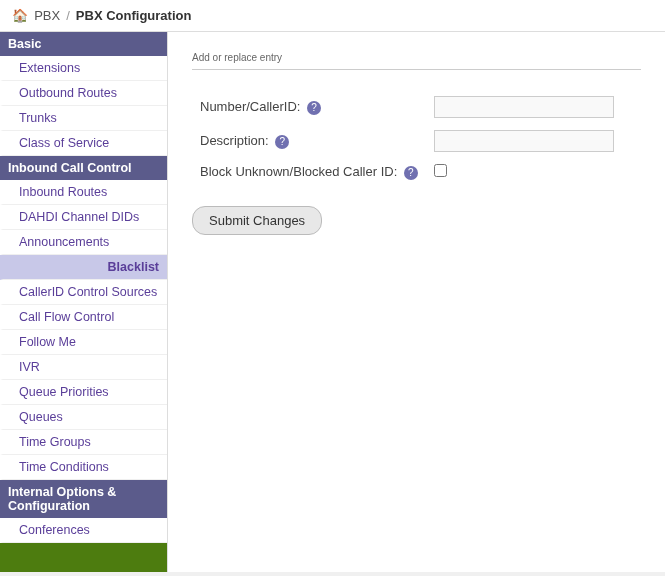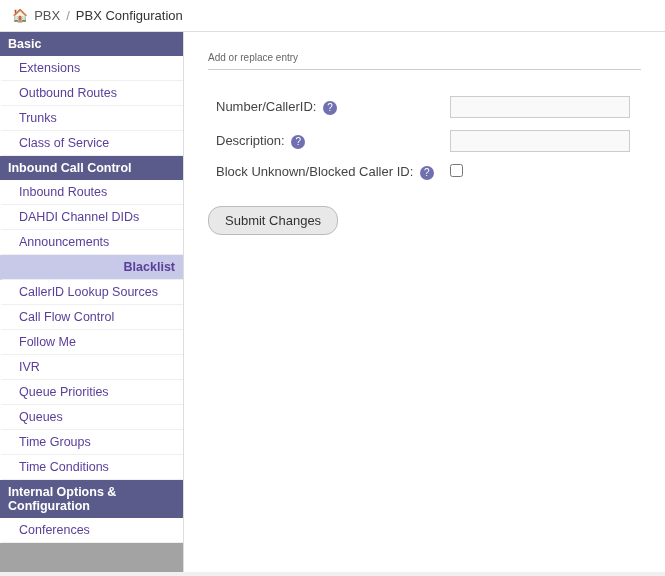--- a/index.html
+++ b/index.html
@@ -9,30 +9,30 @@
       background: #fff;
       border-bottom: 1px solid #ddd;
       padding: 8px 12px;
       display: flex;
       align-items: center;
       gap: 6px;
       font-size: 13px;
     }
     .breadcrumb-separator { color: #999; }
     .breadcrumb-link { color: #555; text-decoration: none; }
-    .breadcrumb-current { font-weight: normal; color: #333; }
+    .breadcrumb-current { font-weight: bold; color: #333; }
 
     .layout {
       display: flex;
       height: calc(576px - 36px);
     }
 
     .sidebar {
-      width: 184px;
-      background: #a3a3a3;
+      width: 168px;
+      background: #4d7c0f;
       border-right: 1px solid #ddd;
       overflow-y: auto;
       flex-shrink: 0;
     }
 
     .sidebar-section-header {
       background: #5b5b8b;
       color: #fff;
       font-weight: bold;
       padding: 5px 8px;
@@ -138,21 +138,21 @@
       <div class="sidebar-section-header">Basic</div>
       <div class="sidebar-item">Extensions</div>
       <div class="sidebar-item">Outbound Routes</div>
       <div class="sidebar-item">Trunks</div>
       <div class="sidebar-item">Class of Service</div>
       <div class="sidebar-section-header">Inbound Call Control</div>
       <div class="sidebar-item">Inbound Routes</div>
       <div class="sidebar-item">DAHDI Channel DIDs</div>
       <div class="sidebar-item">Announcements</div>
       <div class="sidebar-item active">Blacklist</div>
-      <div class="sidebar-item">CallerID Lookup Sources</div>
+      <div class="sidebar-item">CallerID Control Sources</div>
       <div class="sidebar-item">Call Flow Control</div>
       <div class="sidebar-item">Follow Me</div>
       <div class="sidebar-item">IVR</div>
       <div class="sidebar-item">Queue Priorities</div>
       <div class="sidebar-item">Queues</div>
       <div class="sidebar-item">Time Groups</div>
       <div class="sidebar-item">Time Conditions</div>
       <div class="sidebar-section-header">Internal Options &amp; Configuration</div>
       <div class="sidebar-item">Conferences</div>
     </div>

